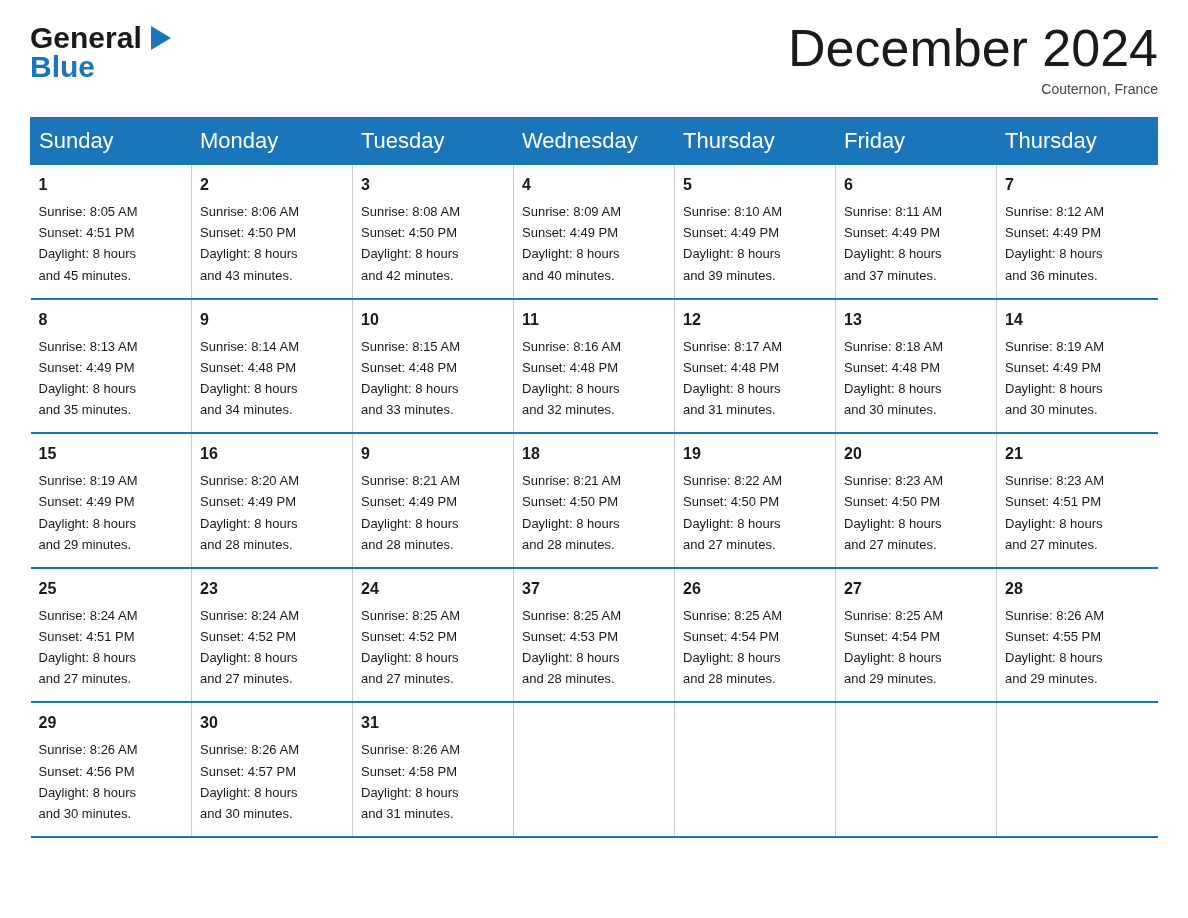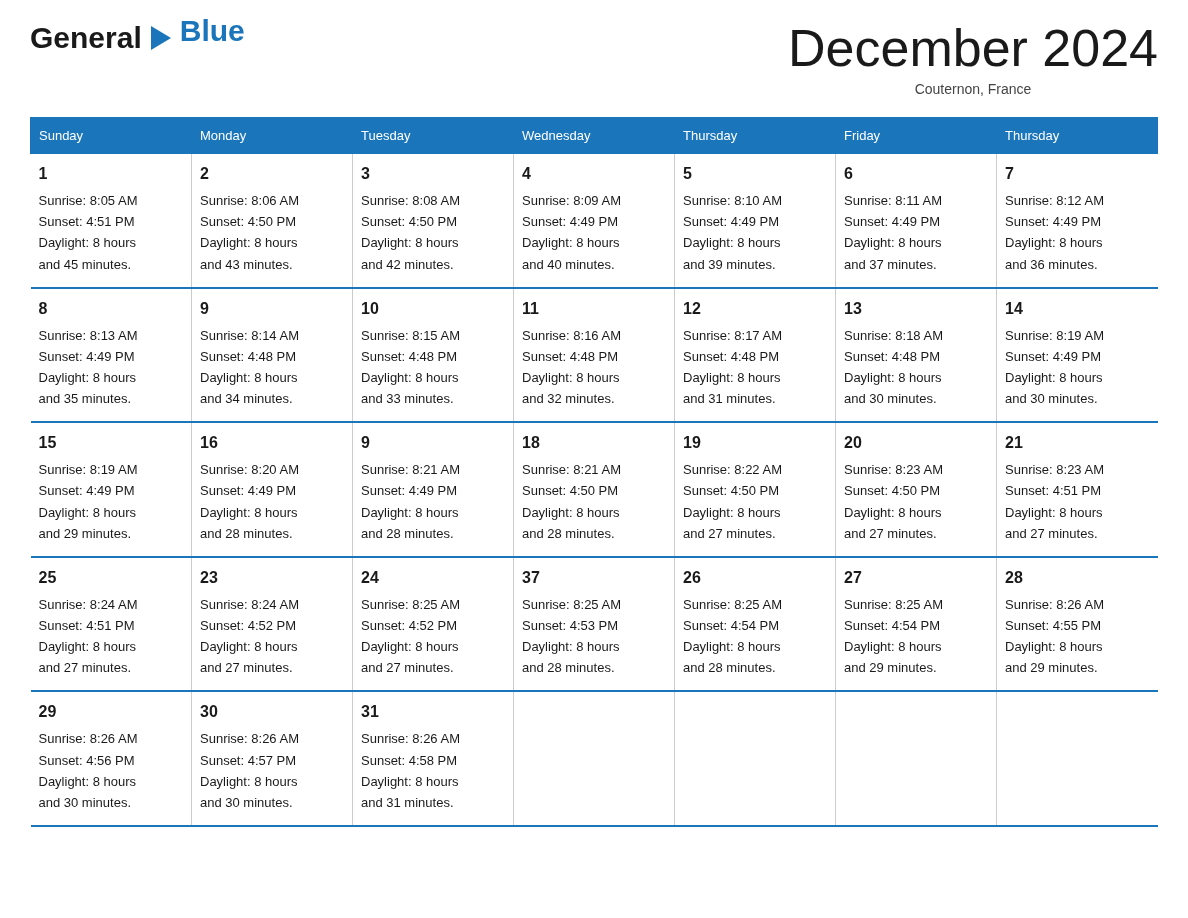--- a/index.html
+++ b/index.html
@@ -11,24 +11,24 @@
       min-height: 918px;
     }
     .header {
       display: flex;
       justify-content: space-between;
       align-items: flex-start;
       margin-bottom: 20px;
     }
     .logo {
       display: flex;
-      flex-direction: row;
+      flex-direction: column;
     }
     .title-area {
-      text-align: center;
+      text-align: right;
     }
     .month-title {
       font-size: 52px;
       font-weight: normal;
       color: #1a1a1a;
       line-height: 1.1;
     }
     .location {
       font-size: 14px;
       color: #444;
@@ -37,21 +37,21 @@
     table {
       width: 100%;
       border-collapse: collapse;
       table-layout: fixed;
     }
     thead tr {
       background-color: #1a75bb;
     }
     thead th {
       color: #fff;
-      font-size: 13px;
+      font-size: 22px;
       font-weight: normal;
       padding: 10px 8px;
       text-align: left;
       border: 1px solid #1a75bb;
     }
     tbody tr {
       border-bottom: 2px solid #1a75bb;
     }
     tbody td {
       vertical-align: top;

